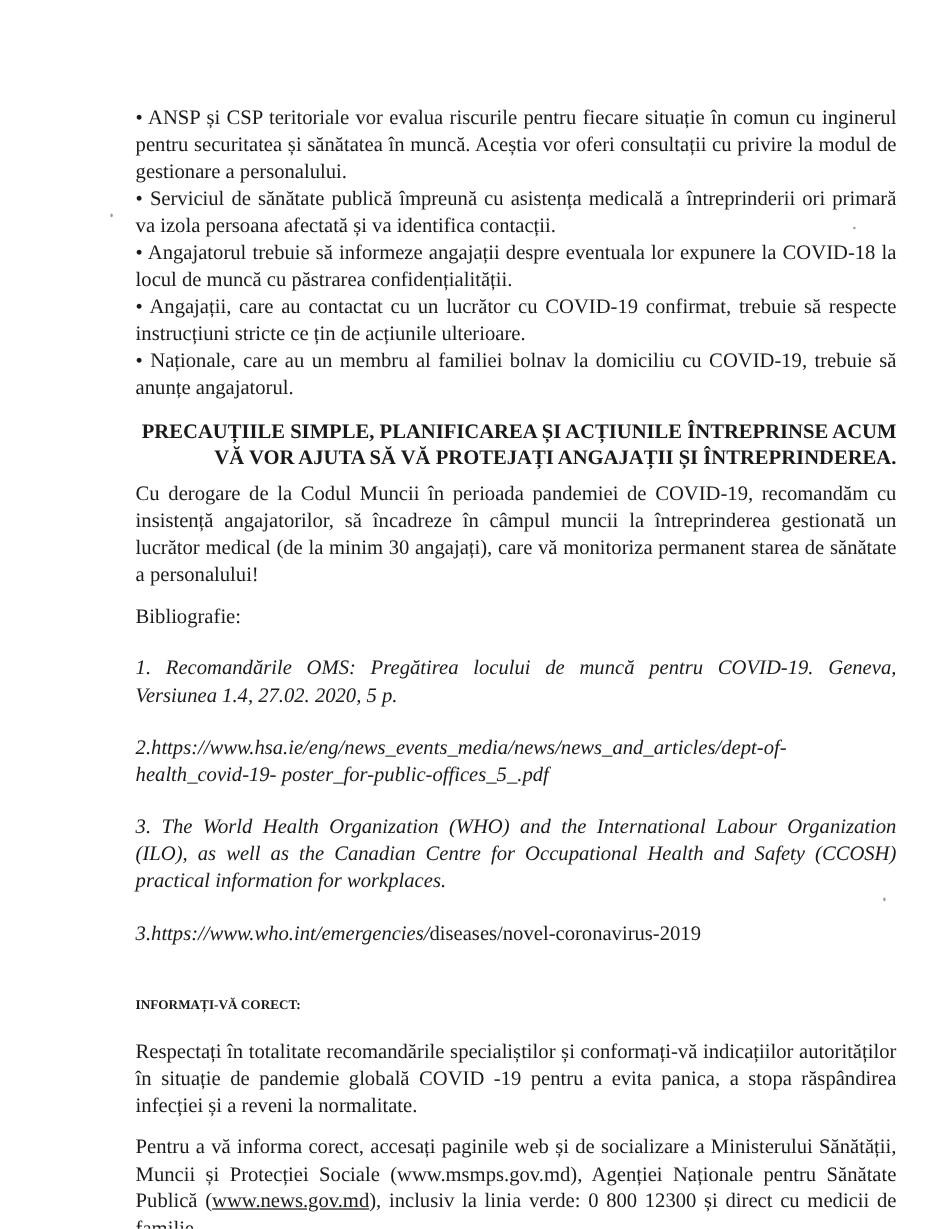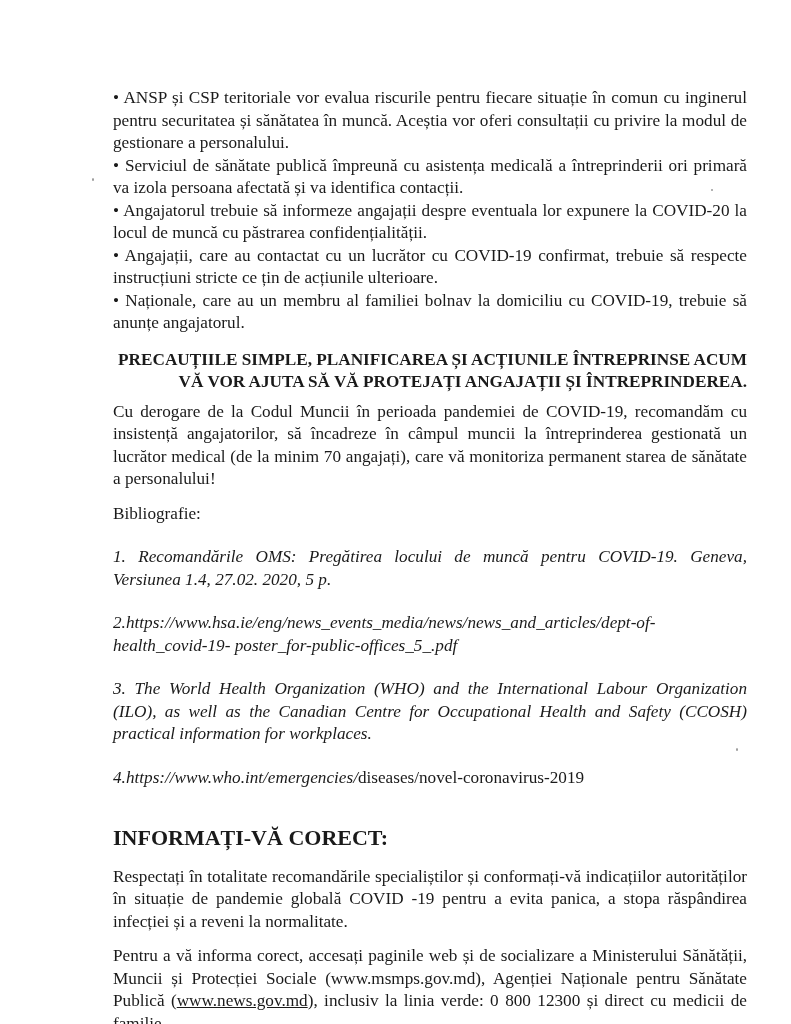--- a/index.html
+++ b/index.html
@@ -49,21 +49,21 @@
     .biblio .item {
       display: block;
       margin-top: 21px;
     }
     .biblio .upright {
       font-style: normal;
     }
     .heading-left {
       font-weight: bold;
       margin: 38px 0 16px 0;
-      font-size: 22px;
+      font-size: 11px;
     }
     .para2 {
       text-align: justify;
       margin: 12px 0 0 0;
     }
     .underline {
       text-decoration: underline;
     }
     .speck {
       position: absolute;
@@ -73,36 +73,36 @@
     }
   </style>
 </head>
 <body>
 
 <div class="page">
 
   <div>
     <p class="bullet">• ANSP și CSP teritoriale vor evalua riscurile pentru fiecare situație în comun cu inginerul pentru securitatea și sănătatea în muncă. Aceștia vor oferi consultații cu privire la modul de gestionare a personalului.</p>
     <p class="bullet">• Serviciul de sănătate publică împreună cu asistența medicală a întreprinderii ori primară va izola persoana afectată și va identifica contacții.</p>
-    <p class="bullet">• Angajatorul trebuie să informeze angajații despre eventuala lor expunere la COVID-20 la locul de muncă cu păstrarea confidențialității.</p>
+    <p class="bullet">• Angajatorul trebuie să informeze angajații despre eventuala lor expunere la COVID-18 la locul de muncă cu păstrarea confidențialității.</p>
     <p class="bullet">• Angajații, care au contactat cu un lucrător cu COVID-19 confirmat, trebuie să respecte instrucțiuni stricte ce țin de acțiunile ulterioare.</p>
     <p class="bullet">• Naționale, care au un membru al familiei bolnav la domiciliu cu COVID-19, trebuie să anunțe angajatorul.</p>
   </div>
 
   <h2 class="heading-center">PRECAUȚIILE SIMPLE, PLANIFICAREA ȘI ACȚIUNILE ÎNTREPRINSE ACUM VĂ VOR AJUTA SĂ VĂ PROTEJAȚI ANGAJAȚII ȘI ÎNTREPRINDEREA.</h2>
 
-  <p class="para">Cu derogare de la Codul Muncii în perioada pandemiei de COVID-19, recomandăm cu insistență angajatorilor, să încadreze în câmpul muncii la întreprinderea gestionată un lucrător medical (de la minim 70 angajați), care vă monitoriza permanent starea de sănătate a personalului!</p>
+  <p class="para">Cu derogare de la Codul Muncii în perioada pandemiei de COVID-19, recomandăm cu insistență angajatorilor, să încadreze în câmpul muncii la întreprinderea gestionată un lucrător medical (de la minim 30 angajați), care vă monitoriza permanent starea de sănătate a personalului!</p>
 
   <p class="biblio-title">Bibliografie:</p>
 
   <div class="biblio">
     <span class="item">1. Recomandările OMS: Pregătirea locului de muncă pentru COVID-19. Geneva, Versiunea 1.4, 27.02. 2020, 5 p.</span>
     <span class="item">2.https://www.hsa.ie/eng/news_events_media/news/news_and_articles/dept-of-health_covid-19- poster_for-public-offices_5_.pdf</span>
     <span class="item">3. The World Health Organization (WHO) and the International Labour Organization (ILO), as well as the Canadian Centre for Occupational Health and Safety (CCOSH) practical information for workplaces.</span>
-    <span class="item"><span>4.https://www.who.int/emergencies/</span><span class="upright">diseases/novel-coronavirus-2019</span></span>
+    <span class="item"><span>3.https://www.who.int/emergencies/</span><span class="upright">diseases/novel-coronavirus-2019</span></span>
   </div>
 
   <h2 class="heading-left">INFORMAȚI-VĂ CORECT:</h2>
 
   <p class="para2">Respectați în totalitate recomandările specialiștilor și conformați-vă indicațiilor autorităților în situație de pandemie globală COVID -19 pentru a evita panica, a stopa răspândirea infecției și a reveni la normalitate.</p>
 
   <p class="para2"><span>Pentru a vă informa corect, accesați paginile web și de socializare a Ministerului Sănătății, Muncii și Protecției Sociale (www.msmps.gov.md), Agenției Naționale pentru Sănătate Publică (</span><span class="underline">www.news.gov.md</span><span>), inclusiv la linia verde: 0 800 12300 și direct cu medicii de familie</span></p>
 
 </div>
 

